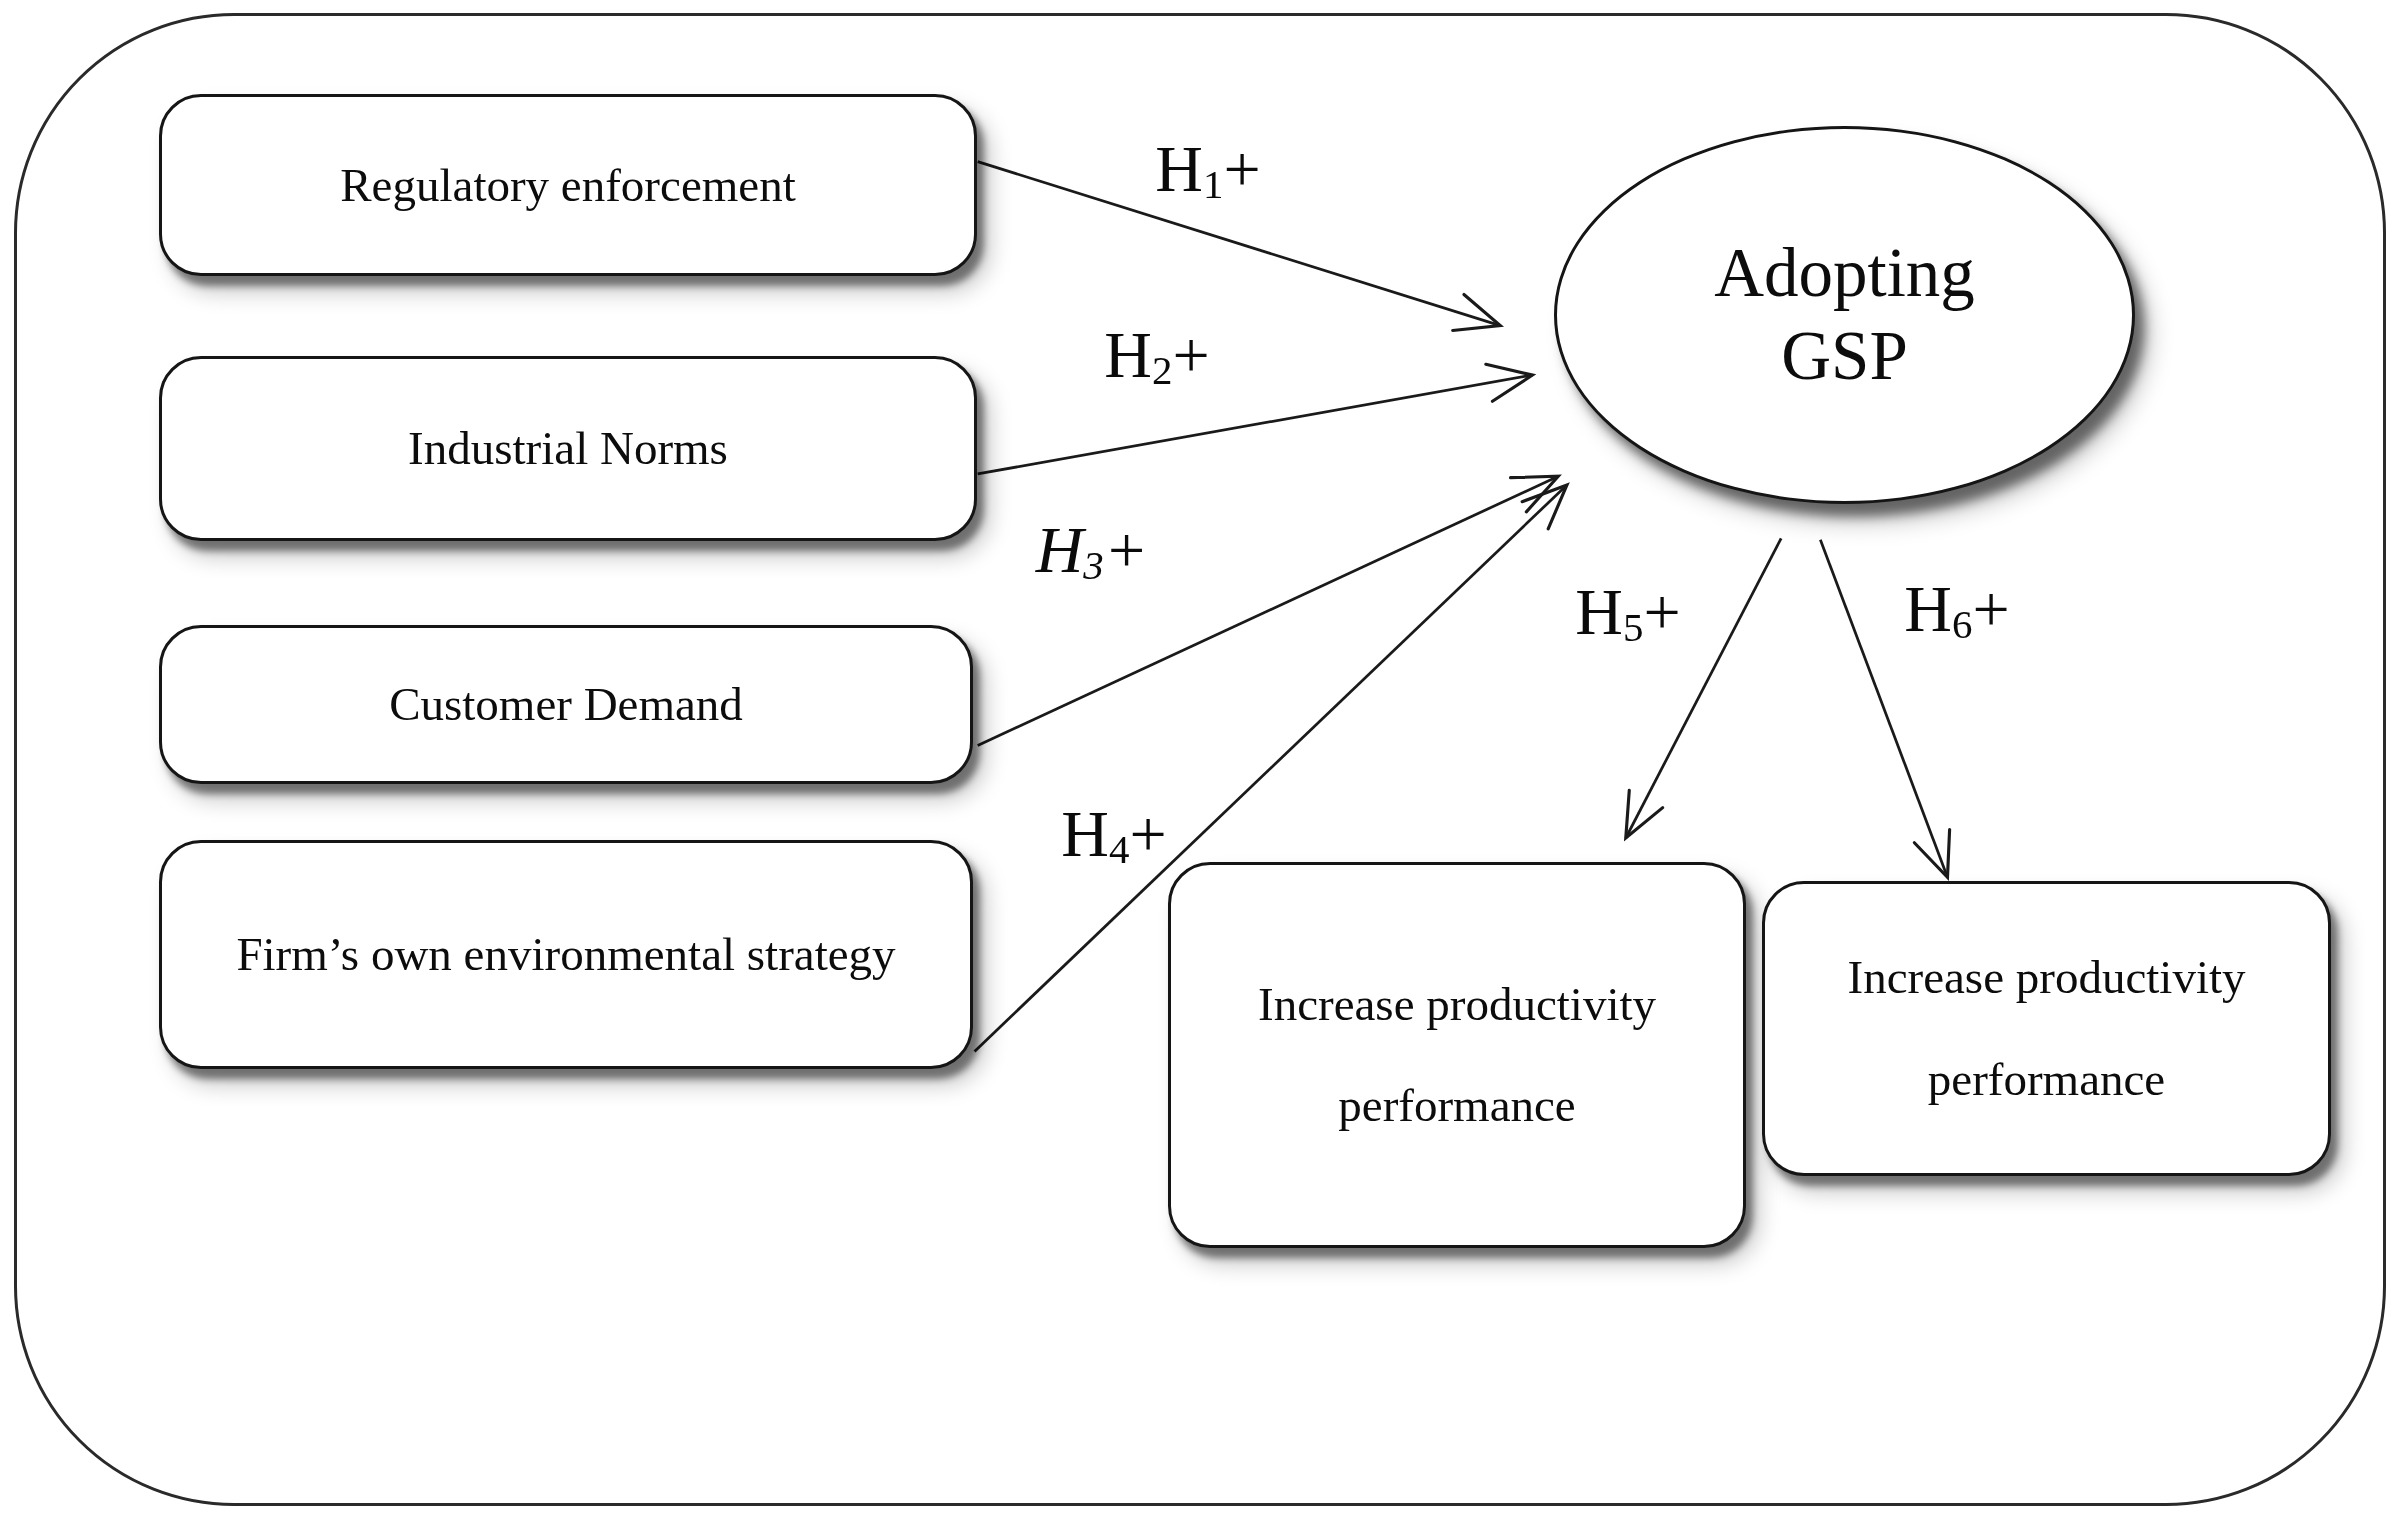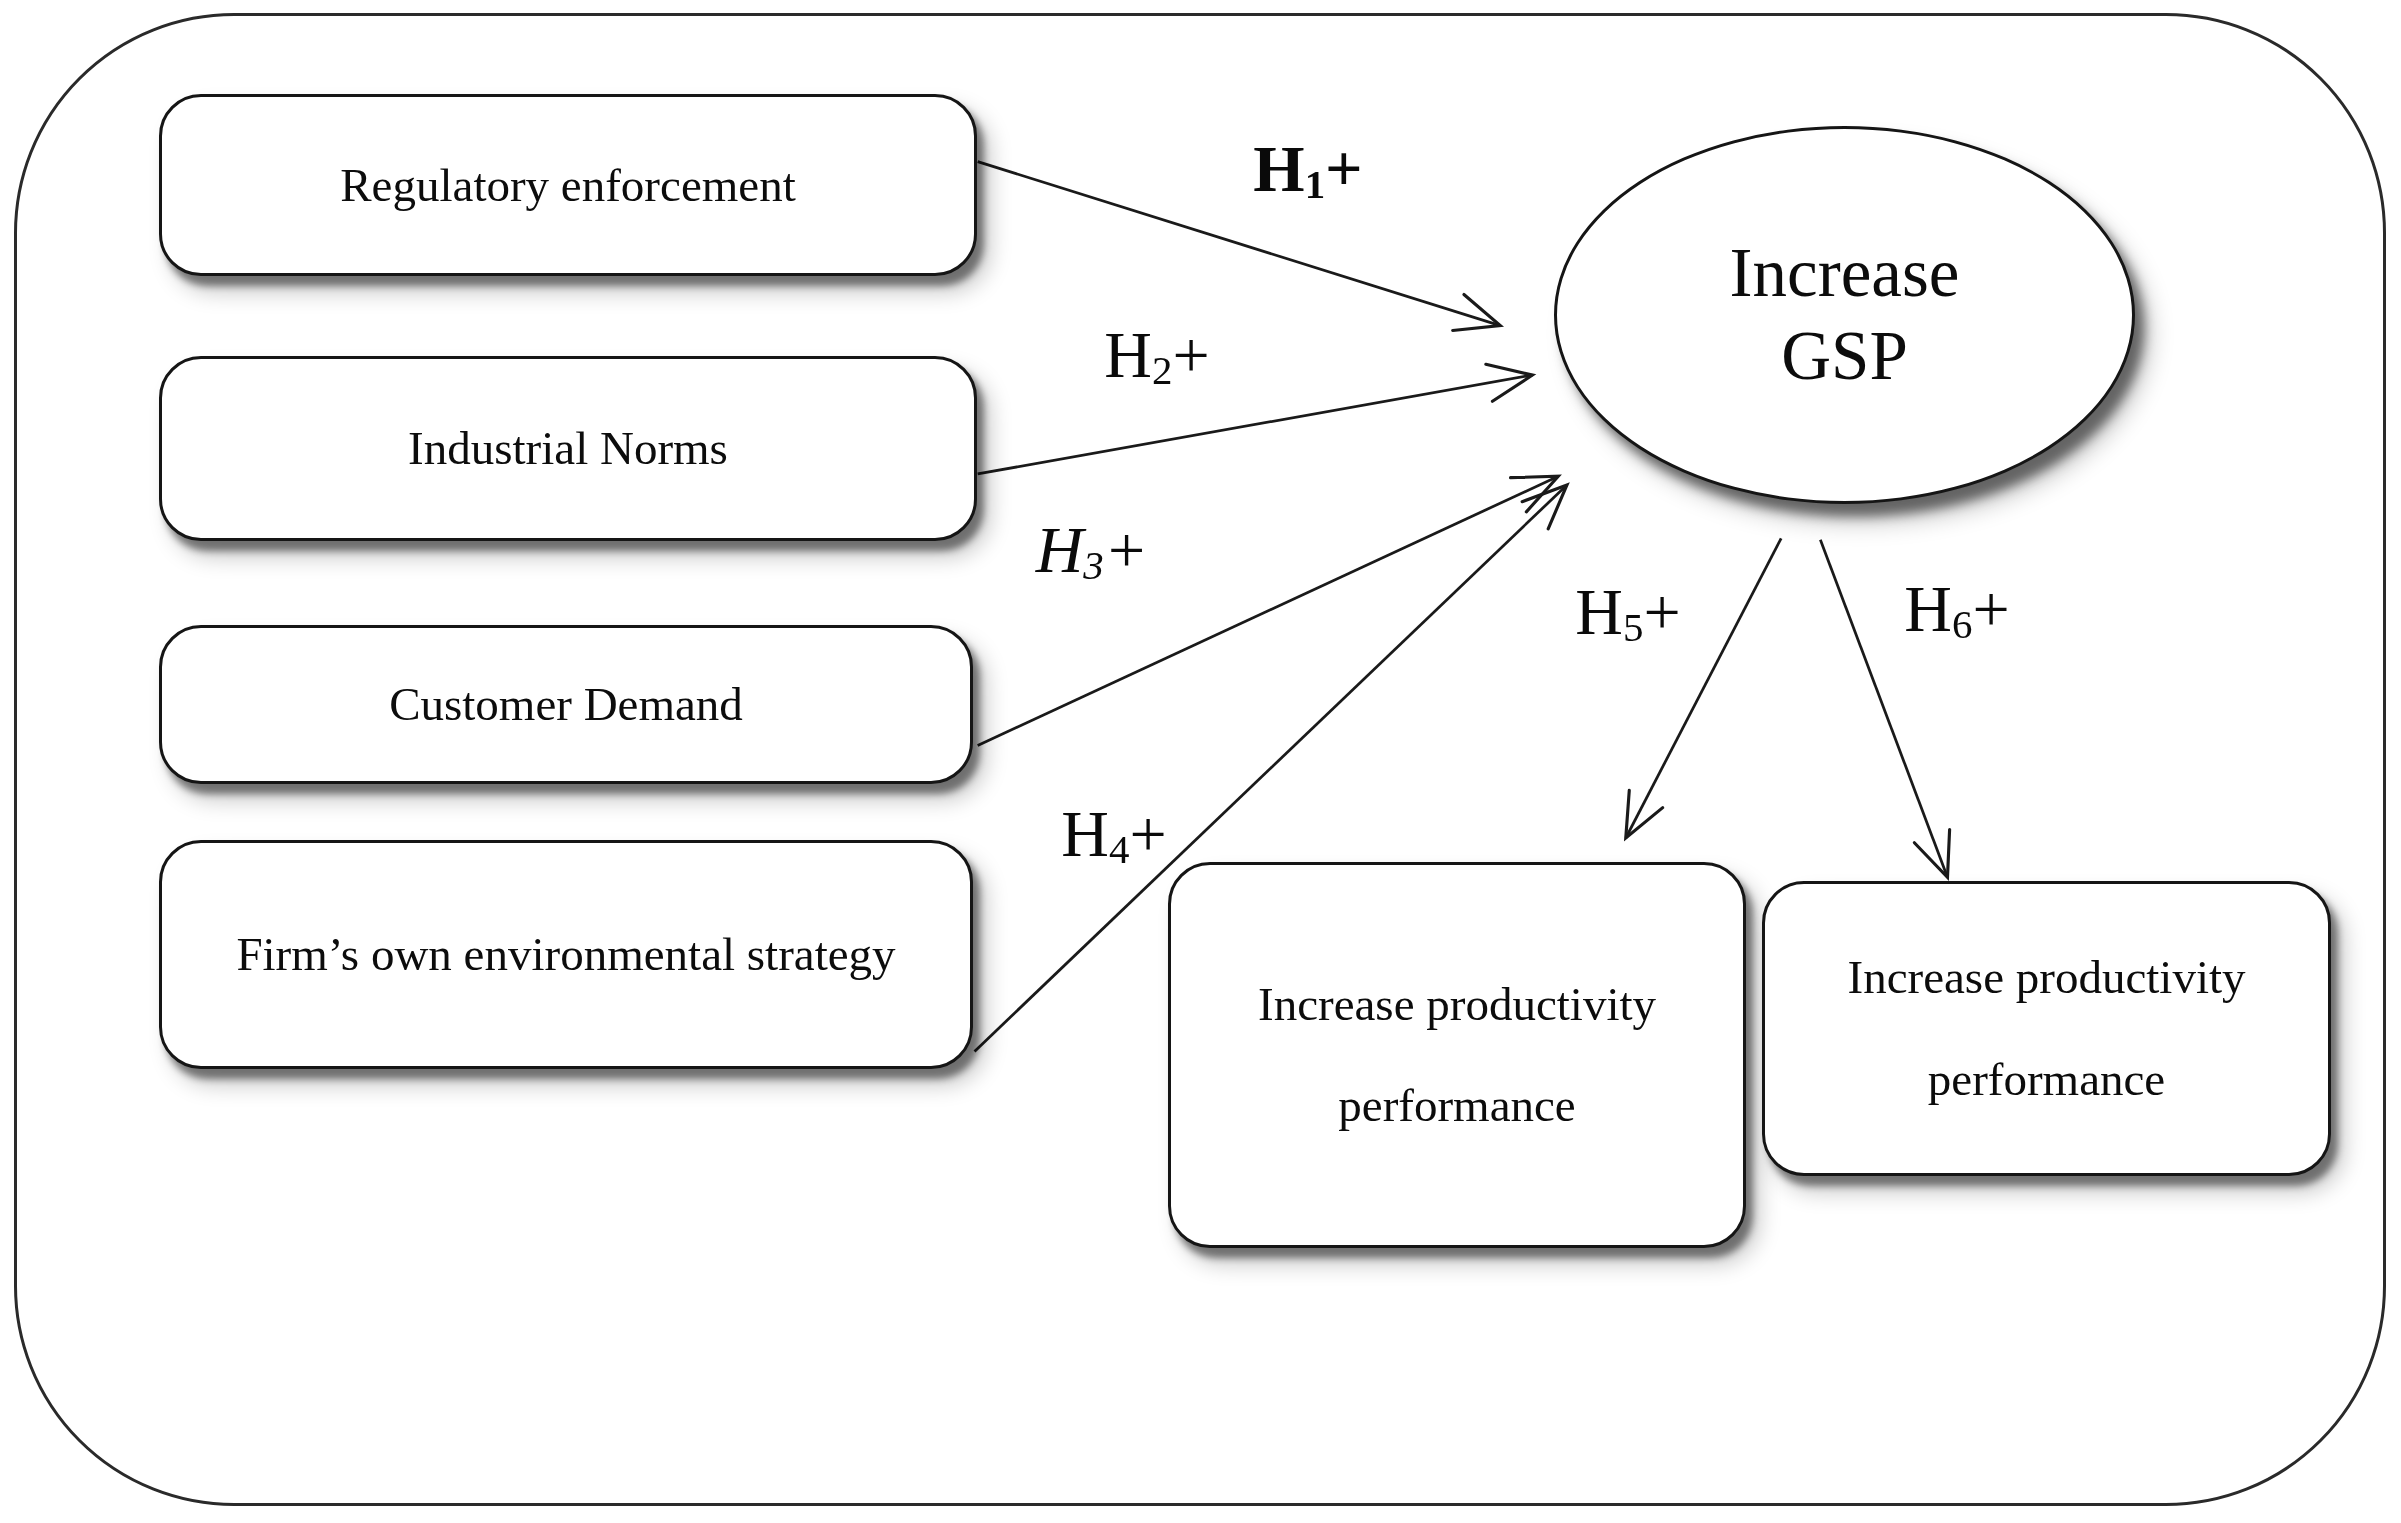--- a/index.html
+++ b/index.html
@@ -46,21 +46,21 @@
   #box-env{left:1168px;top:862px;width:578px;height:386px;}
   #box-prod{left:1762px;top:881px;width:569px;height:295px;}
   .hlabel{
     position:absolute;
     transform:translate(-50%,-50%);
     font-size:66px;
     white-space:nowrap;
     color:#0a0a0a;
   }
   .hlabel sub{font-size:0.62em;line-height:0;vertical-align:-0.18em;}
-  #h1{left:1308px;top:169px;font-weight:bold;}
+  #h1{left:1208px;top:169px;}
   #h2{left:1157px;top:355px;}
   #h3{left:1092px;top:550px;font-style:italic;}
   #h4{left:1114px;top:834px;}
   #h5{left:1628px;top:612px;}
   #h6{left:1957px;top:609px;}
 </style>
 </head>
 <body>
 
 <div class="canvas">
@@ -92,21 +92,21 @@
   <div class="node" id="box-customer">
     <span>Customer Demand</span>
   </div>
 
   <div class="node" id="box-firm">
     <span>Firm’s own environmental strategy</span>
   </div>
 
   <div class="node ellipse" id="ellipse-gsp">
     <span>
-      <span>Increase</span><br>
+      <span>Adopting</span><br>
       <span>GSP</span>
     </span>
   </div>
 
   <div class="node outcome" id="box-env">
     <span>
       <span>Increase productivity</span><br>
       <span>performance</span>
     </span>
   </div>

